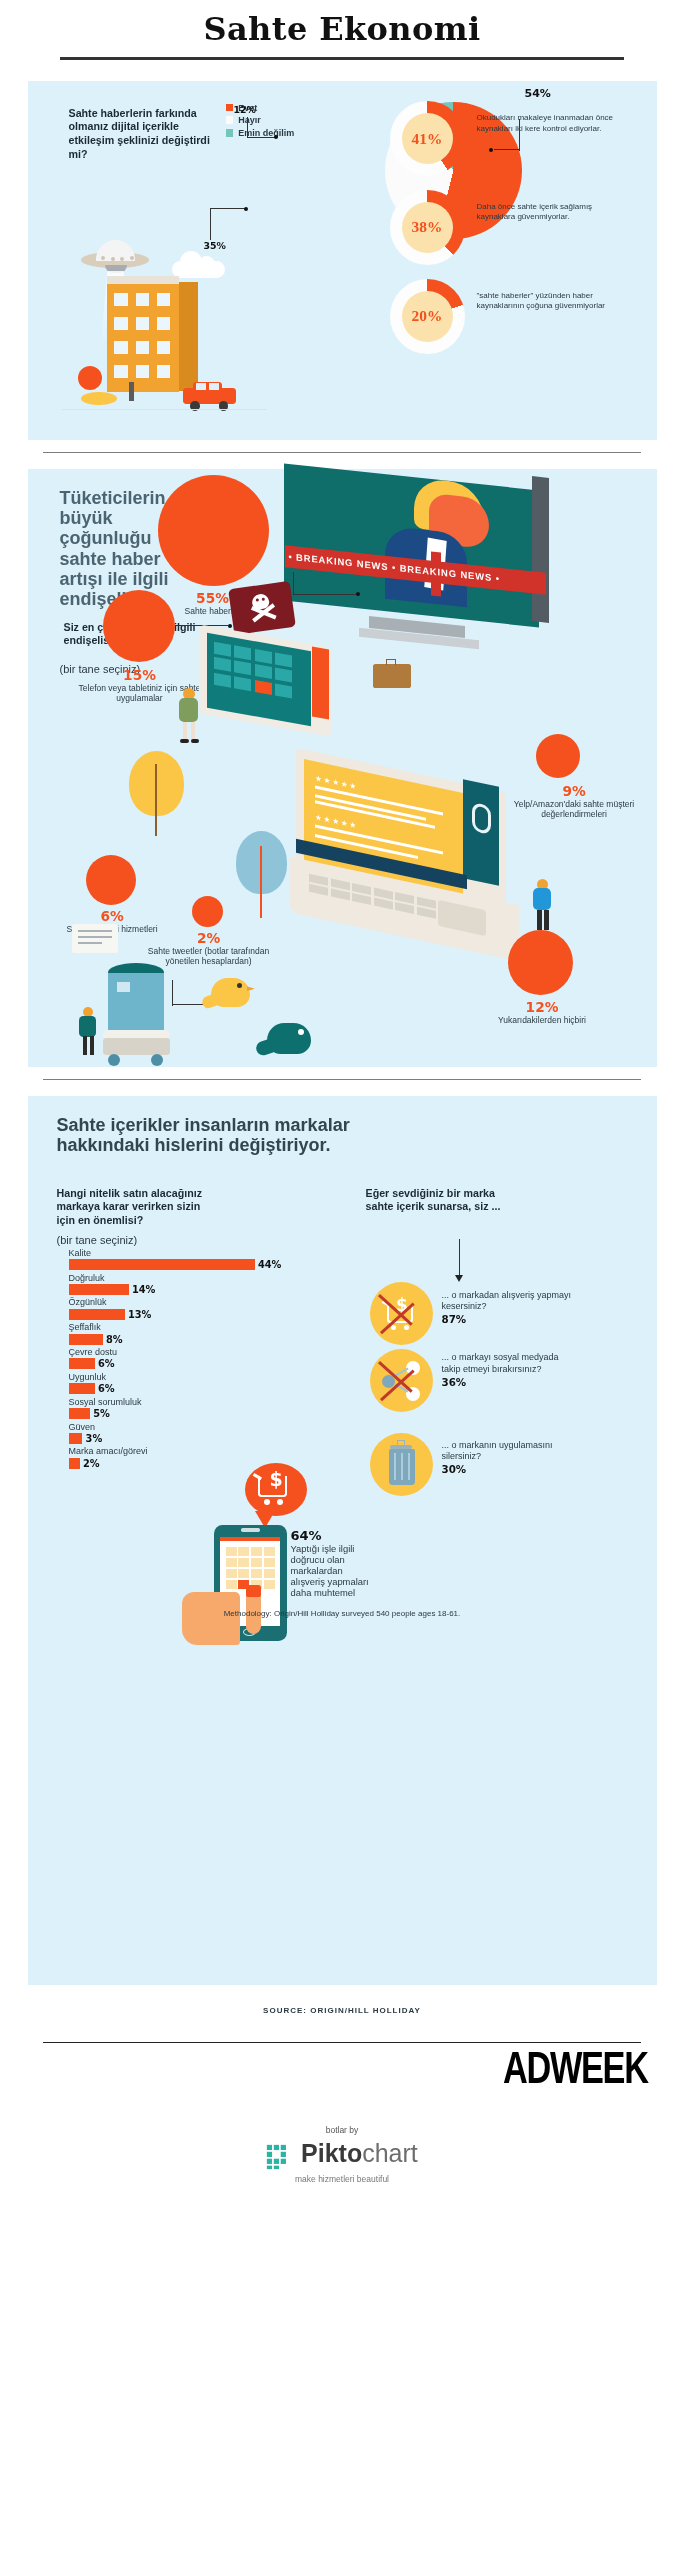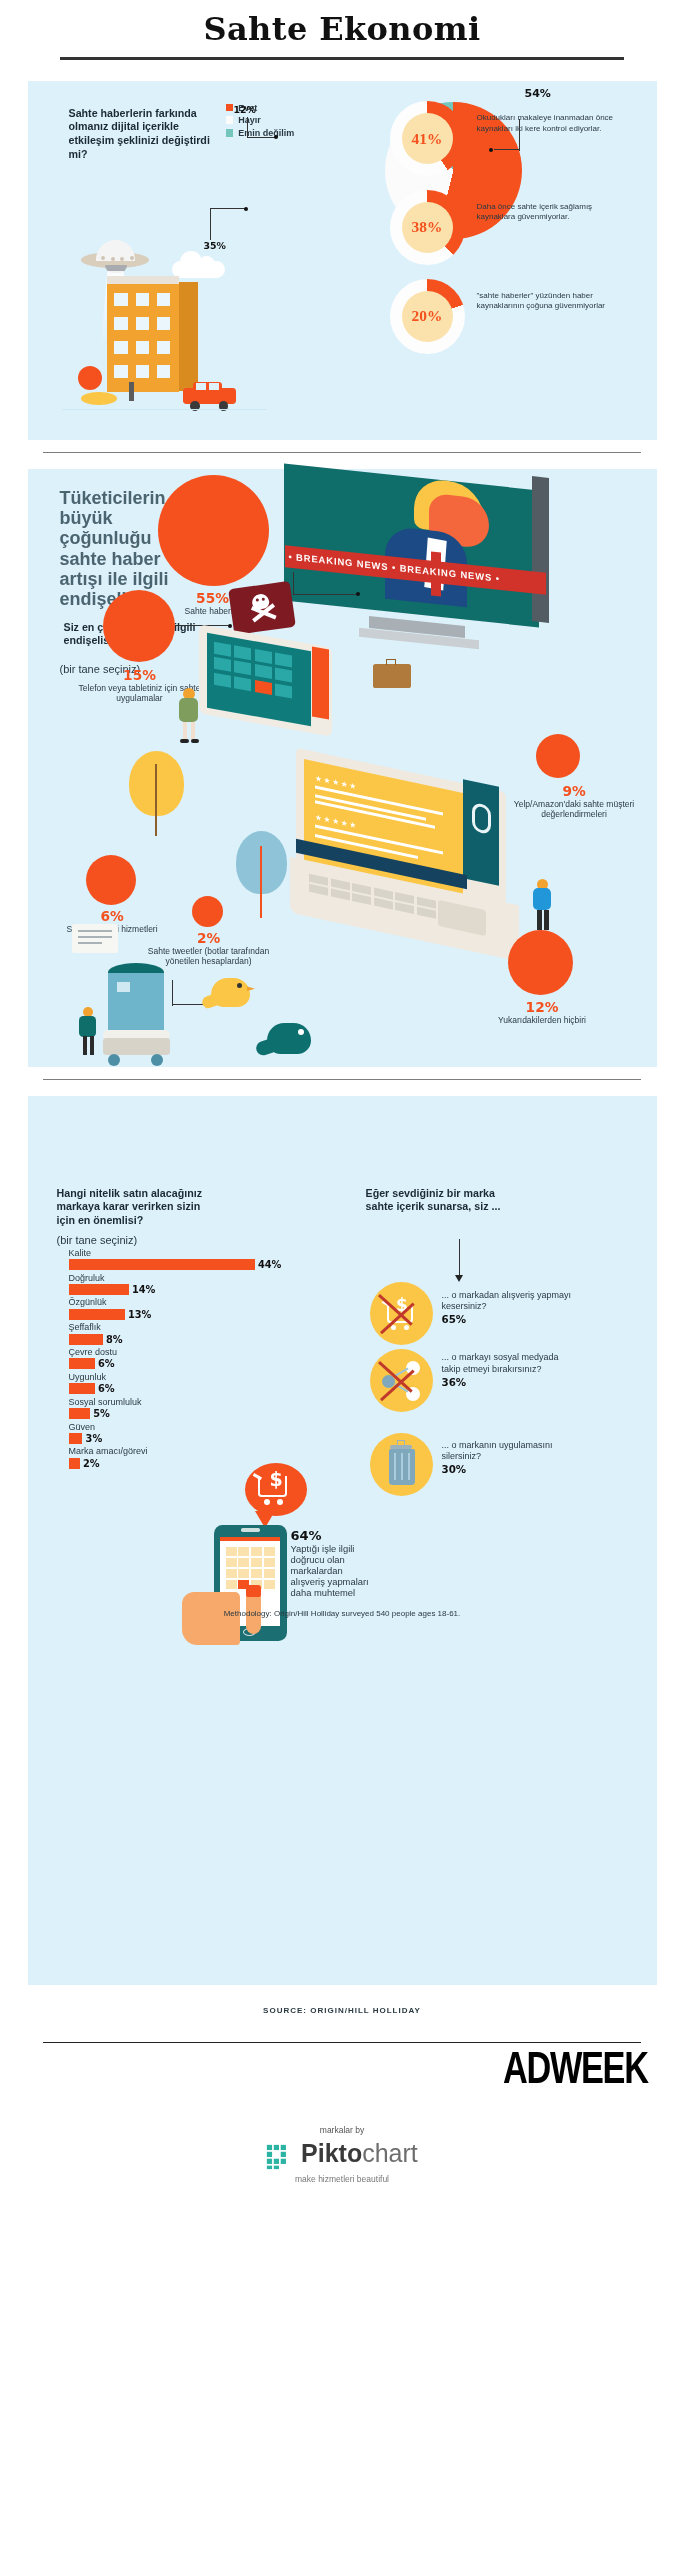--- a/index.html
+++ b/index.html
@@ -447,20 +447,21 @@
       <span class="num">12%</span>
       <span class="txt">Yukarıdakilerden hiçbiri</span>
     </div>
 
   </div>
 
   <div class="divider-rule"></div>
 
   <div class="panel p3">
 
+    <div class="sec-title dark" style="position:absolute; left:29px; top:19px; width:333px;">Sahte içerikler insanların markalar hakkındaki hislerini değiştiriyor.</div>
 
     <div class="q-bold" style="position:absolute; left:29px; top:91px; width:154px;">Hangi nitelik satın alacağınız markaya karar verirken sizin için en önemlisi?</div>
     <div class="small-note" style="position:absolute; left:29px; top:137px;">(bir tane seçiniz)</div>
 
     <div class="q-bold" style="position:absolute; left:338px; top:91px; width:137px;">Eğer sevdiğiniz bir marka sahte içerik sunarsa, siz ...</div>
 
     <div class="bars">
 
       <div class="bar-item">
         <div class="name">Kalite</div>
@@ -591,21 +592,21 @@
         <div style="position:absolute;left:17px;top:22px;width:26px;height:19px;border:2.6px solid #fff;border-top:none;border-radius:0 0 3.4px 3.4px;"></div>
         <div style="position:absolute;left:12px;top:20.5px;width:8.5px;height:2.6px;background:#fff;transform:rotate(30deg);"></div>
         <div style="position:absolute;left:21.4px;top:43px;width:5.1px;height:5.1px;border-radius:50%;background:#fff;"></div>
         <div style="position:absolute;left:34px;top:43px;width:5.1px;height:5.1px;border-radius:50%;background:#fff;"></div>
         <div style="position:absolute;left:26.5px;top:13.7px;color:#fff;font-size:17px;font-weight:bold;font-family:'DejaVu Sans',sans-serif;">$</div>
         <div style="position:absolute;left:10.3px;top:12px;width:44px;height:2.6px;background:#c0392b;transform:rotate(42deg);transform-origin:left top;"></div>
         <div style="position:absolute;left:10.3px;top:50px;width:44px;height:2.6px;background:#c0392b;transform:rotate(-42deg);transform-origin:left top;"></div>
       </div>
       <div class="circ-txt" style="top:39px;">
         <span>... o markadan alışveriş yapmayı kesersiniz?</span><br>
-        <b>65%</b>
+        <b>87%</b>
       </div>
     </div>
 
     <div class="circ-item" style="left:342px; top:253px;">
       <div class="circ-y">
         <div style="position:absolute;left:12px;top:26px;width:13.7px;height:13.7px;border-radius:50%;background:#7fa8bd;"></div>
         <div style="position:absolute;left:36px;top:12px;width:14.5px;height:14.5px;border-radius:50%;background:#fff;"></div>
         <div style="position:absolute;left:36px;top:38px;width:14.5px;height:14.5px;border-radius:50%;background:#fff;"></div>
         <div style="position:absolute;left:24px;top:22px;width:15.4px;height:1.7px;background:#9cc6d6;transform:rotate(-30deg);"></div>
         <div style="position:absolute;left:24px;top:38px;width:15.4px;height:1.7px;background:#9cc6d6;transform:rotate(30deg);"></div>
@@ -634,21 +635,21 @@
     </div>
 
     <div class="methodology" style="top:513px;">Methodology: Origin/Hill Holliday surveyed 540 people ages 18-61.</div>
 
   </div>
 
   <div style="margin-top:21px;">
     <div class="source">SOURCE: ORIGIN/HILL HOLLIDAY</div>
     <div class="foot-rule"></div>
     <div class="adweek">ADWEEK</div>
-    <div class="powered">markalar by</div>
+    <div class="powered">botlar by</div>
     <div class="pikto">
       <span class="pikto-mark">
         <svg width="26" height="26" viewBox="0 0 30 30" aria-hidden="true">
           <rect x="1" y="1" width="6" height="6" fill="#2bb3a3"></rect>
           <rect x="9" y="1" width="6" height="6" fill="#2bb3a3"></rect>
           <rect x="17" y="1" width="6" height="6" fill="#2bb3a3"></rect>
           <rect x="1" y="9" width="6" height="6" fill="#2bb3a3"></rect>
           <rect x="17" y="9" width="6" height="6" fill="#2bb3a3"></rect>
           <rect x="1" y="17" width="6" height="6" fill="#2bb3a3"></rect>
           <rect x="9" y="17" width="6" height="6" fill="#2bb3a3"></rect>

